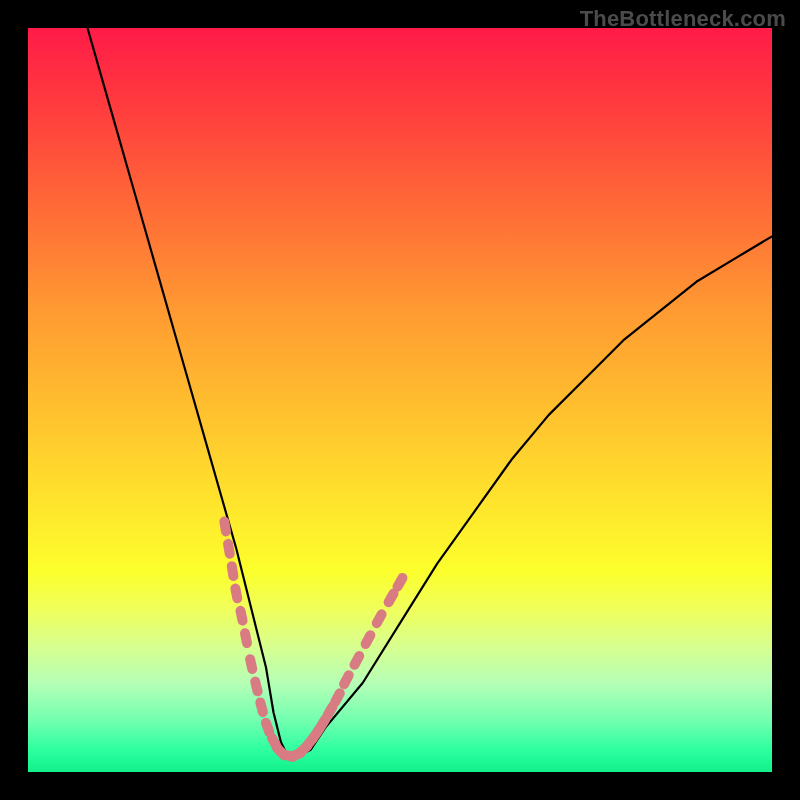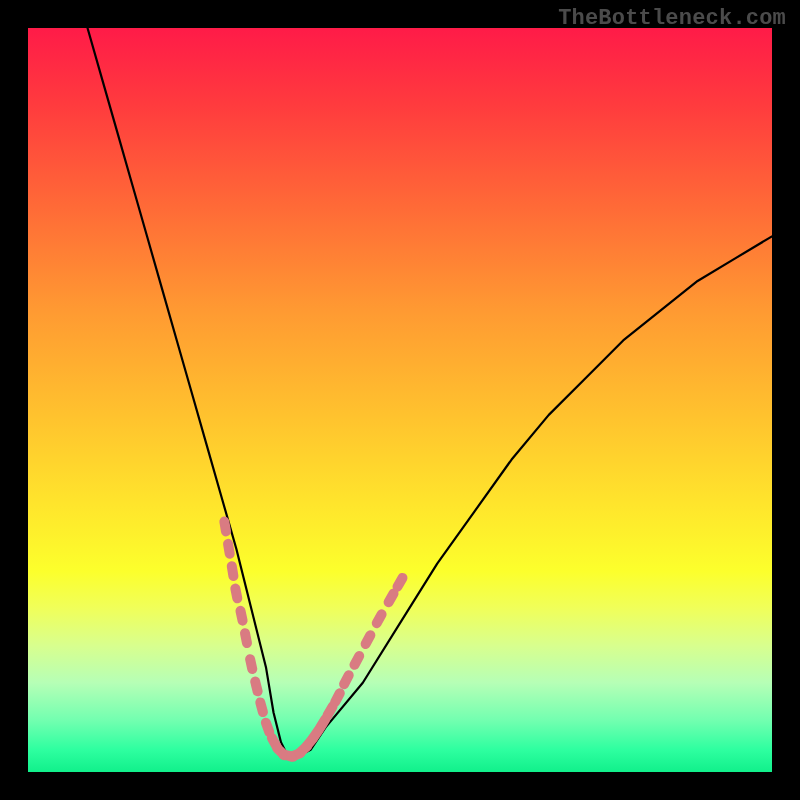--- a/index.html
+++ b/index.html
@@ -19,21 +19,20 @@
   }
   .watermark {
     position: absolute;
     top: 6px;
     right: 14px;
     color: #4b4b4b;
     font-size: 22px;
     font-weight: 600;
     letter-spacing: 0.2px;
     z-index: 5;
-    font-family: Liberation Mono, monospace;
   }
   .plot-area {
     position: absolute;
     left: 28px;
     top: 28px;
     width: 744px;
     height: 744px;
     background: linear-gradient(to bottom,
       #ff1b48 0%,
       #ff3a3e 10%,

